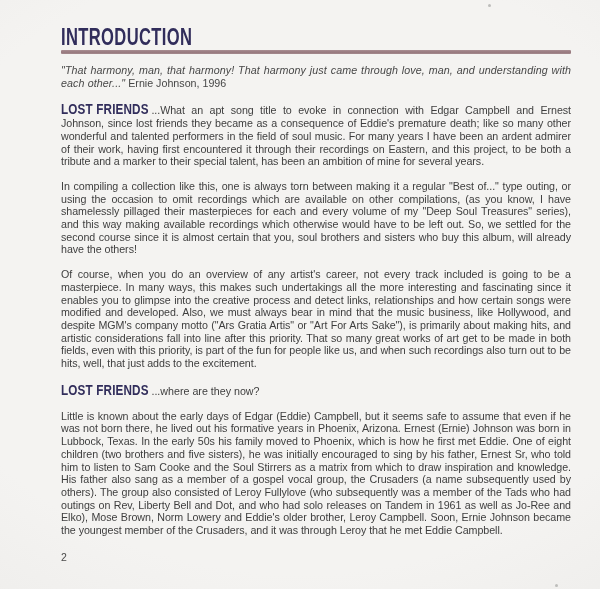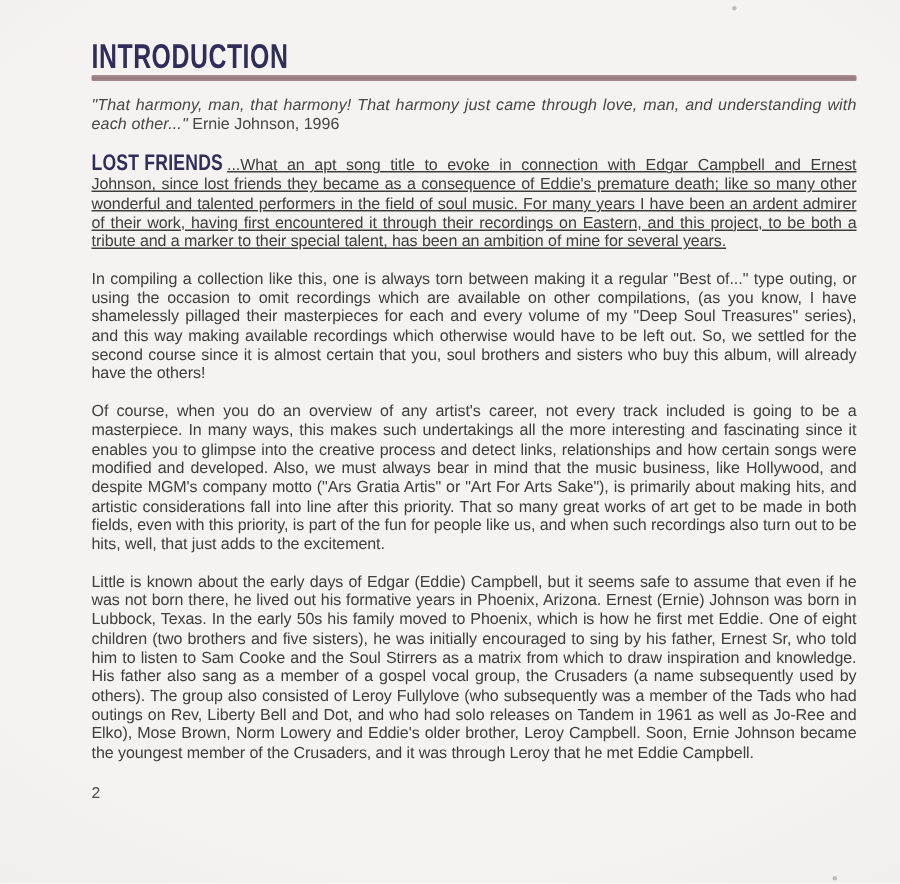--- a/index.html
+++ b/index.html
@@ -27,21 +27,21 @@
   .quote {
     margin: 10px 0 0 0;
     font-size: 10.7px; line-height: 12.7px; text-align: justify; color: #474747;
   }
   .quote em { font-style: italic; letter-spacing: 0.1px; }
   .body-para {
     margin: 12px 0 0 0;
     font-size: 10.7px; line-height: 12.7px; text-align: justify;
     letter-spacing: -0.05px; color: #3e3e3e;
   }
-  .para-first { margin-top: 14px; text-decoration: underline; }
+  .para-first { margin-top: 14px; }
   .lead {
     display: inline-block; vertical-align: baseline;
     font-weight: 700; font-size: 15px; line-height: 11px;
     color: #312d5b; letter-spacing: 0.2px; white-space: nowrap;
     transform: scaleX(0.78); transform-origin: 0 78%;
     margin-right: -22px;
   }
   .subhead {
     margin: 14px 0 0 0;
     font-size: 10.7px; line-height: 13px; color: #3e3e3e;
@@ -64,20 +64,21 @@
   <div class="rule"></div>
 
   <p class="quote"><em>"That harmony, man, that harmony! That harmony just came through love, man, and understanding with each other..."</em> <span>Ernie Johnson, 1996</span></p>
 
   <p class="body-para para-first"><span class="lead">LOST FRIENDS</span><span>...What an apt song title to evoke in connection with Edgar Campbell and Ernest Johnson, since lost friends they became as a consequence of Eddie's premature death; like so many other wonderful and talented performers in the field of soul music. For many years I have been an ardent admirer of their work, having first encountered it through their recordings on Eastern, and this project, to be both a tribute and a marker to their special talent, has been an ambition of mine for several years.</span></p>
 
   <p class="body-para"><span>In compiling a collection like this, one is always torn between making it a regular "Best of..." type outing, or using the occasion to omit recordings which are available on other compilations, (as you know, I have shamelessly pillaged their masterpieces for each and every volume of my "Deep Soul Treasures" series), and this way making available recordings which otherwise would have to be left out. So, we settled for the second course since it is almost certain that you, soul brothers and sisters who buy this album, will already have the others!</span></p>
 
   <p class="body-para"><span>Of course, when you do an overview of any artist's career, not every track included is going to be a masterpiece. In many ways, this makes such undertakings all the more interesting and fascinating since it enables you to glimpse into the creative process and detect links, relationships and how certain songs were modified and developed. Also, we must always bear in mind that the music business, like Hollywood, and despite MGM's company motto ("Ars Gratia Artis" or "Art For Arts Sake"), is primarily about making hits, and artistic considerations fall into line after this priority. That so many great works of art get to be made in both fields, even with this priority, is part of the fun for people like us, and when such recordings also turn out to be hits, well, that just adds to the excitement.</span></p>
 
+  <p class="subhead"><span class="lead">LOST FRIENDS</span><span>...where are they now?</span></p>
 
   <p class="body-para"><span>Little is known about the early days of Edgar (Eddie) Campbell, but it seems safe to assume that even if he was not born there, he lived out his formative years in Phoenix, Arizona. Ernest (Ernie) Johnson was born in Lubbock, Texas. In the early 50s his family moved to Phoenix, which is how he first met Eddie. One of eight children (two brothers and five sisters), he was initially encouraged to sing by his father, Ernest Sr, who told him to listen to Sam Cooke and the Soul Stirrers as a matrix from which to draw inspiration and knowledge. His father also sang as a member of a gospel vocal group, the Crusaders (a name subsequently used by others). The group also consisted of Leroy Fullylove (who subsequently was a member of the Tads who had outings on Rev, Liberty Bell and Dot, and who had solo releases on Tandem in 1961 as well as Jo-Ree and Elko), Mose Brown, Norm Lowery and Eddie's older brother, Leroy Campbell. Soon, Ernie Johnson became the youngest member of the Crusaders, and it was through Leroy that he met Eddie Campbell.</span></p>
 
   <p class="page-number">2</p>
 
 </div>
 
 <div class="speck speck-top"></div>
 <div class="speck speck-bottom"></div>
 

